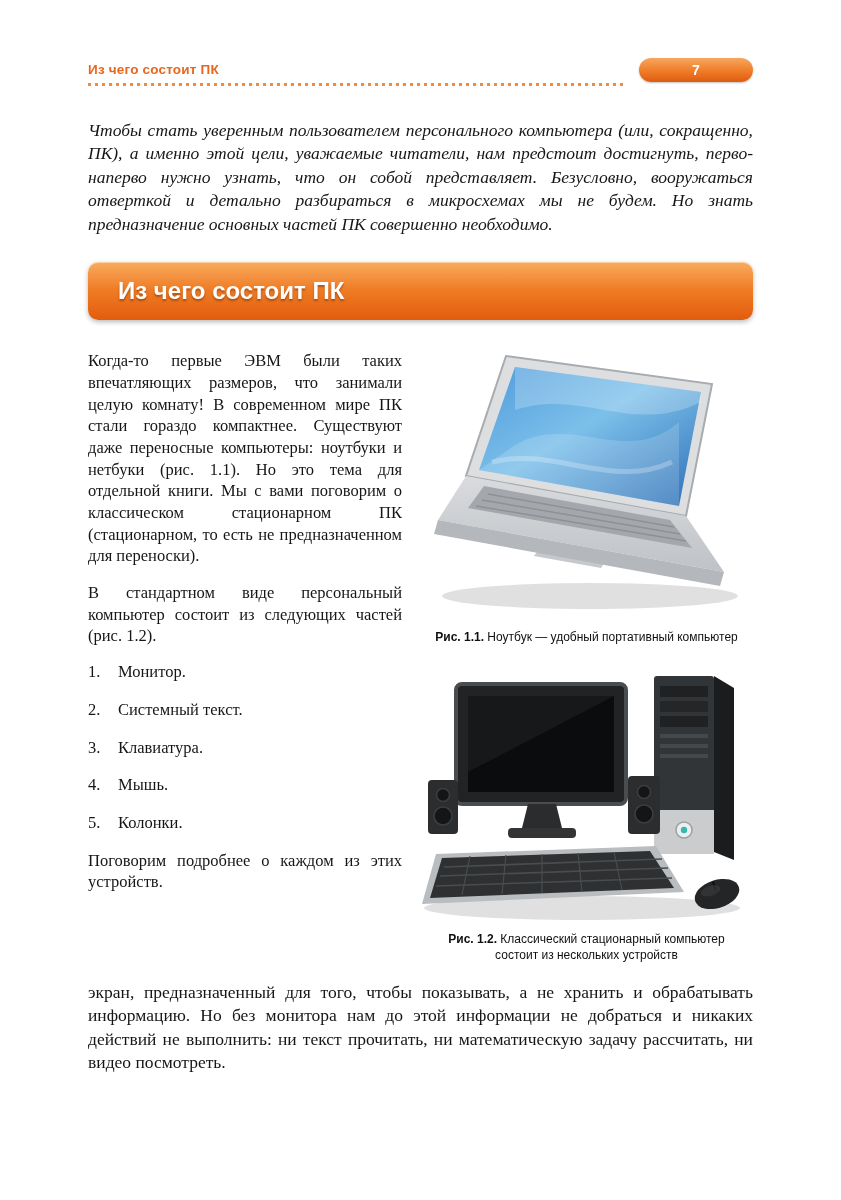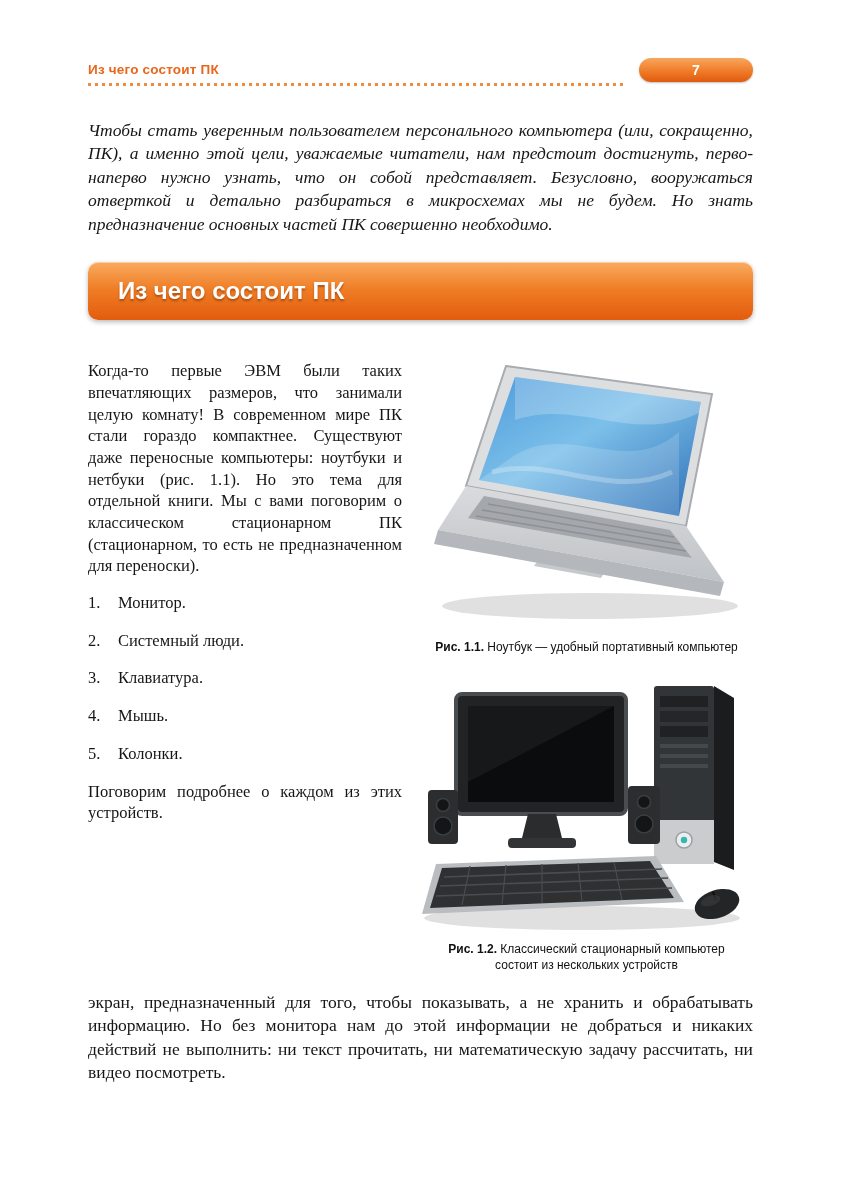--- a/index.html
+++ b/index.html
@@ -54,21 +54,21 @@
     box-shadow:0 2px 5px rgba(0,0,0,.28), inset 0 1px 0 rgba(255,255,255,.45);
     display:flex; align-items:center;
     padding-left:30px; box-sizing:border-box;
   }
   .section-banner .title {
     font-family:"Liberation Sans", sans-serif;
     font-weight:700; font-size:24px; color:#ffffff;
     text-shadow:0 2px 2px rgba(110,40,0,.5);
   }
 
-  .columns { display:flex; gap:18px; margin-top:40px; }
+  .columns { display:flex; gap:18px; margin-top:30px; }
   .col-left { flex:none; width:314px; font-size:16.5px; line-height:1.315; text-align:justify; }
   .col-left p { margin:0 0 15px 0; }
   .col-left p.tight { margin-bottom:14px; }
 
   .pc-list { margin:5px 0 9px 0; }
   .pc-list .row { display:flex; margin:0 0 16px 0; }
   .pc-list .num { flex:none; width:30px; }
 
   .lead-bold { font-weight:700; }
 
@@ -104,29 +104,30 @@
   <p class="intro">Чтобы стать уверенным пользователем персонального компьютера (или, сокращенно, ПК), а именно этой цели, уважаемые читатели, нам предстоит достигнуть, перво-наперво нужно узнать, что он собой представляет. Безусловно, вооружаться отверткой и детально разбираться в микросхемах мы не будем. Но знать предназначение основных частей ПК совершенно необходимо.</p>
 
   <div class="section-banner">
     <span class="title">Из чего состоит ПК</span>
   </div>
 
   <div class="columns">
 
     <div class="col-left">
       <p>Когда-то первые ЭВМ были таких впечатляющих размеров, что занимали целую комнату! В современном мире ПК стали гораздо компактнее. Существуют даже переносные компьютеры: ноутбуки и нетбуки (рис. 1.1). Но это тема для отдельной книги. Мы с вами поговорим о классическом стационарном ПК (стационарном, то есть не предназначенном для переноски).</p>
+      <p class="tight">В стандартном виде персональный компьютер состоит из следующих частей (рис. 1.2).</p>
 
       <div class="pc-list">
         <div class="row">
           <span class="num">1.</span>
           <span>Монитор.</span>
         </div>
         <div class="row">
           <span class="num">2.</span>
-          <span>Системный люди.</span>
+          <span>Системный текст.</span>
         </div>
         <div class="row">
           <span class="num">3.</span>
           <span>Клавиатура.</span>
         </div>
         <div class="row">
           <span class="num">4.</span>
           <span>Мышь.</span>
         </div>
         <div class="row">

